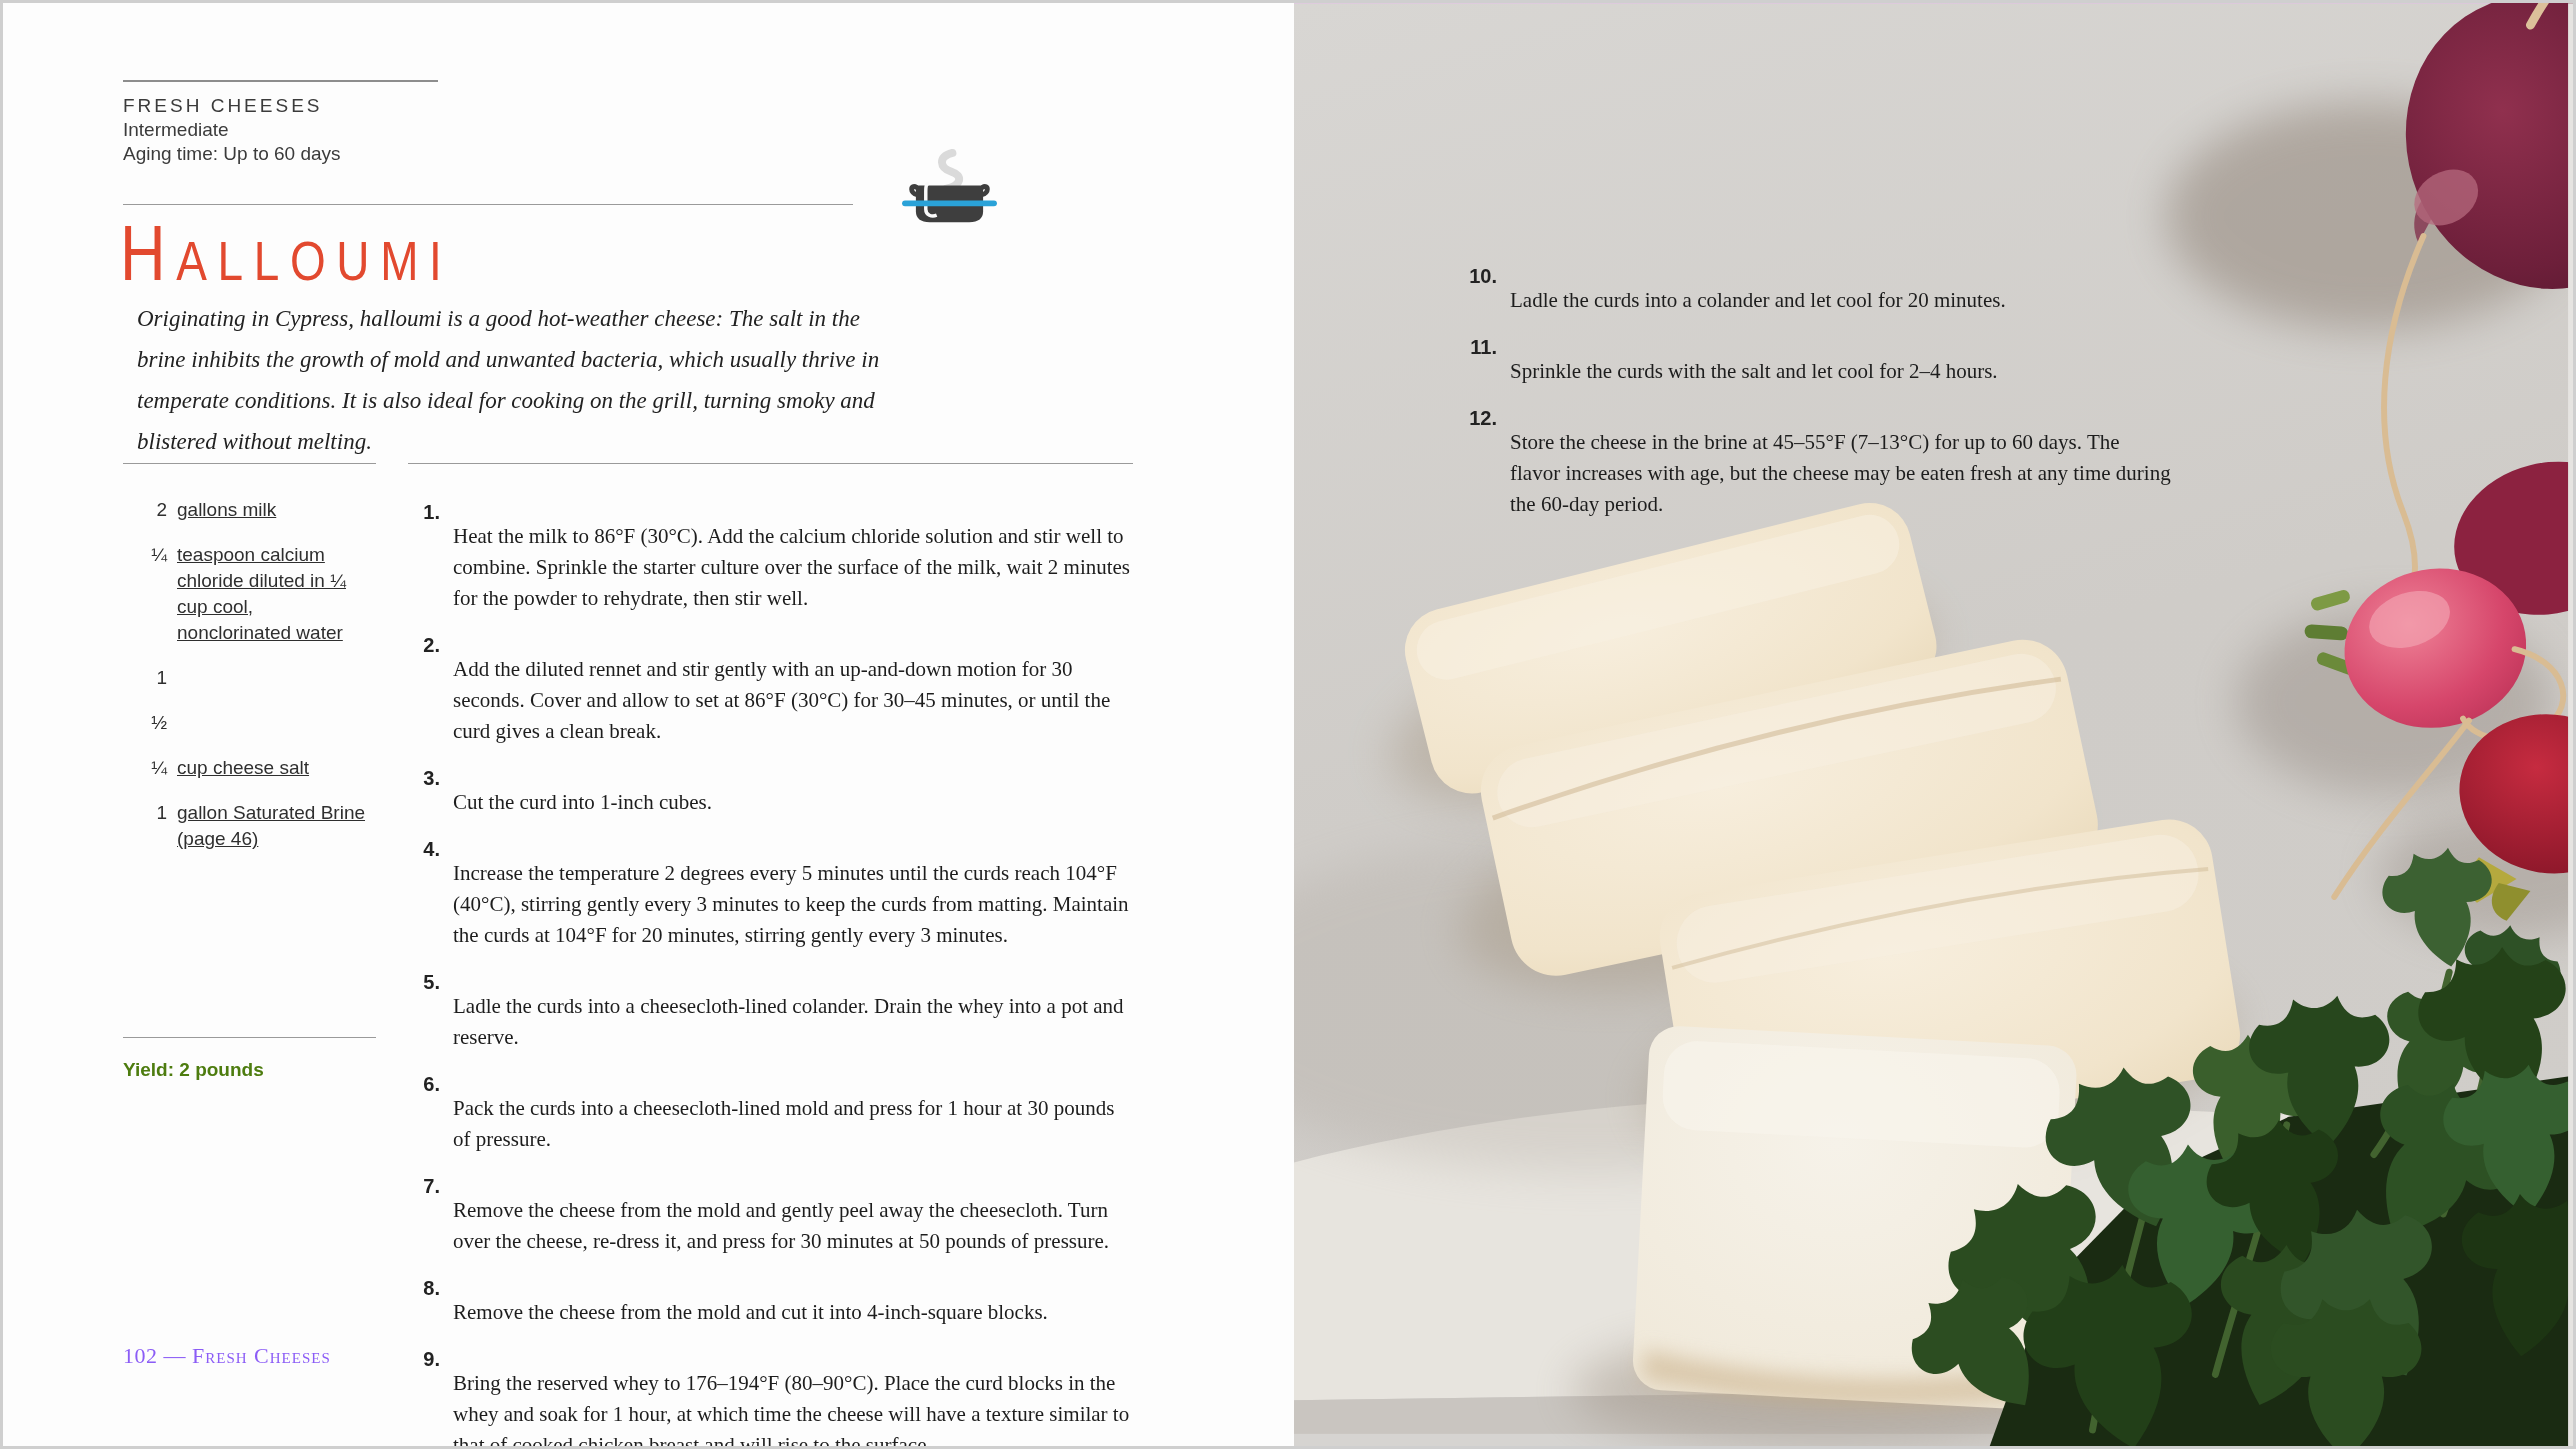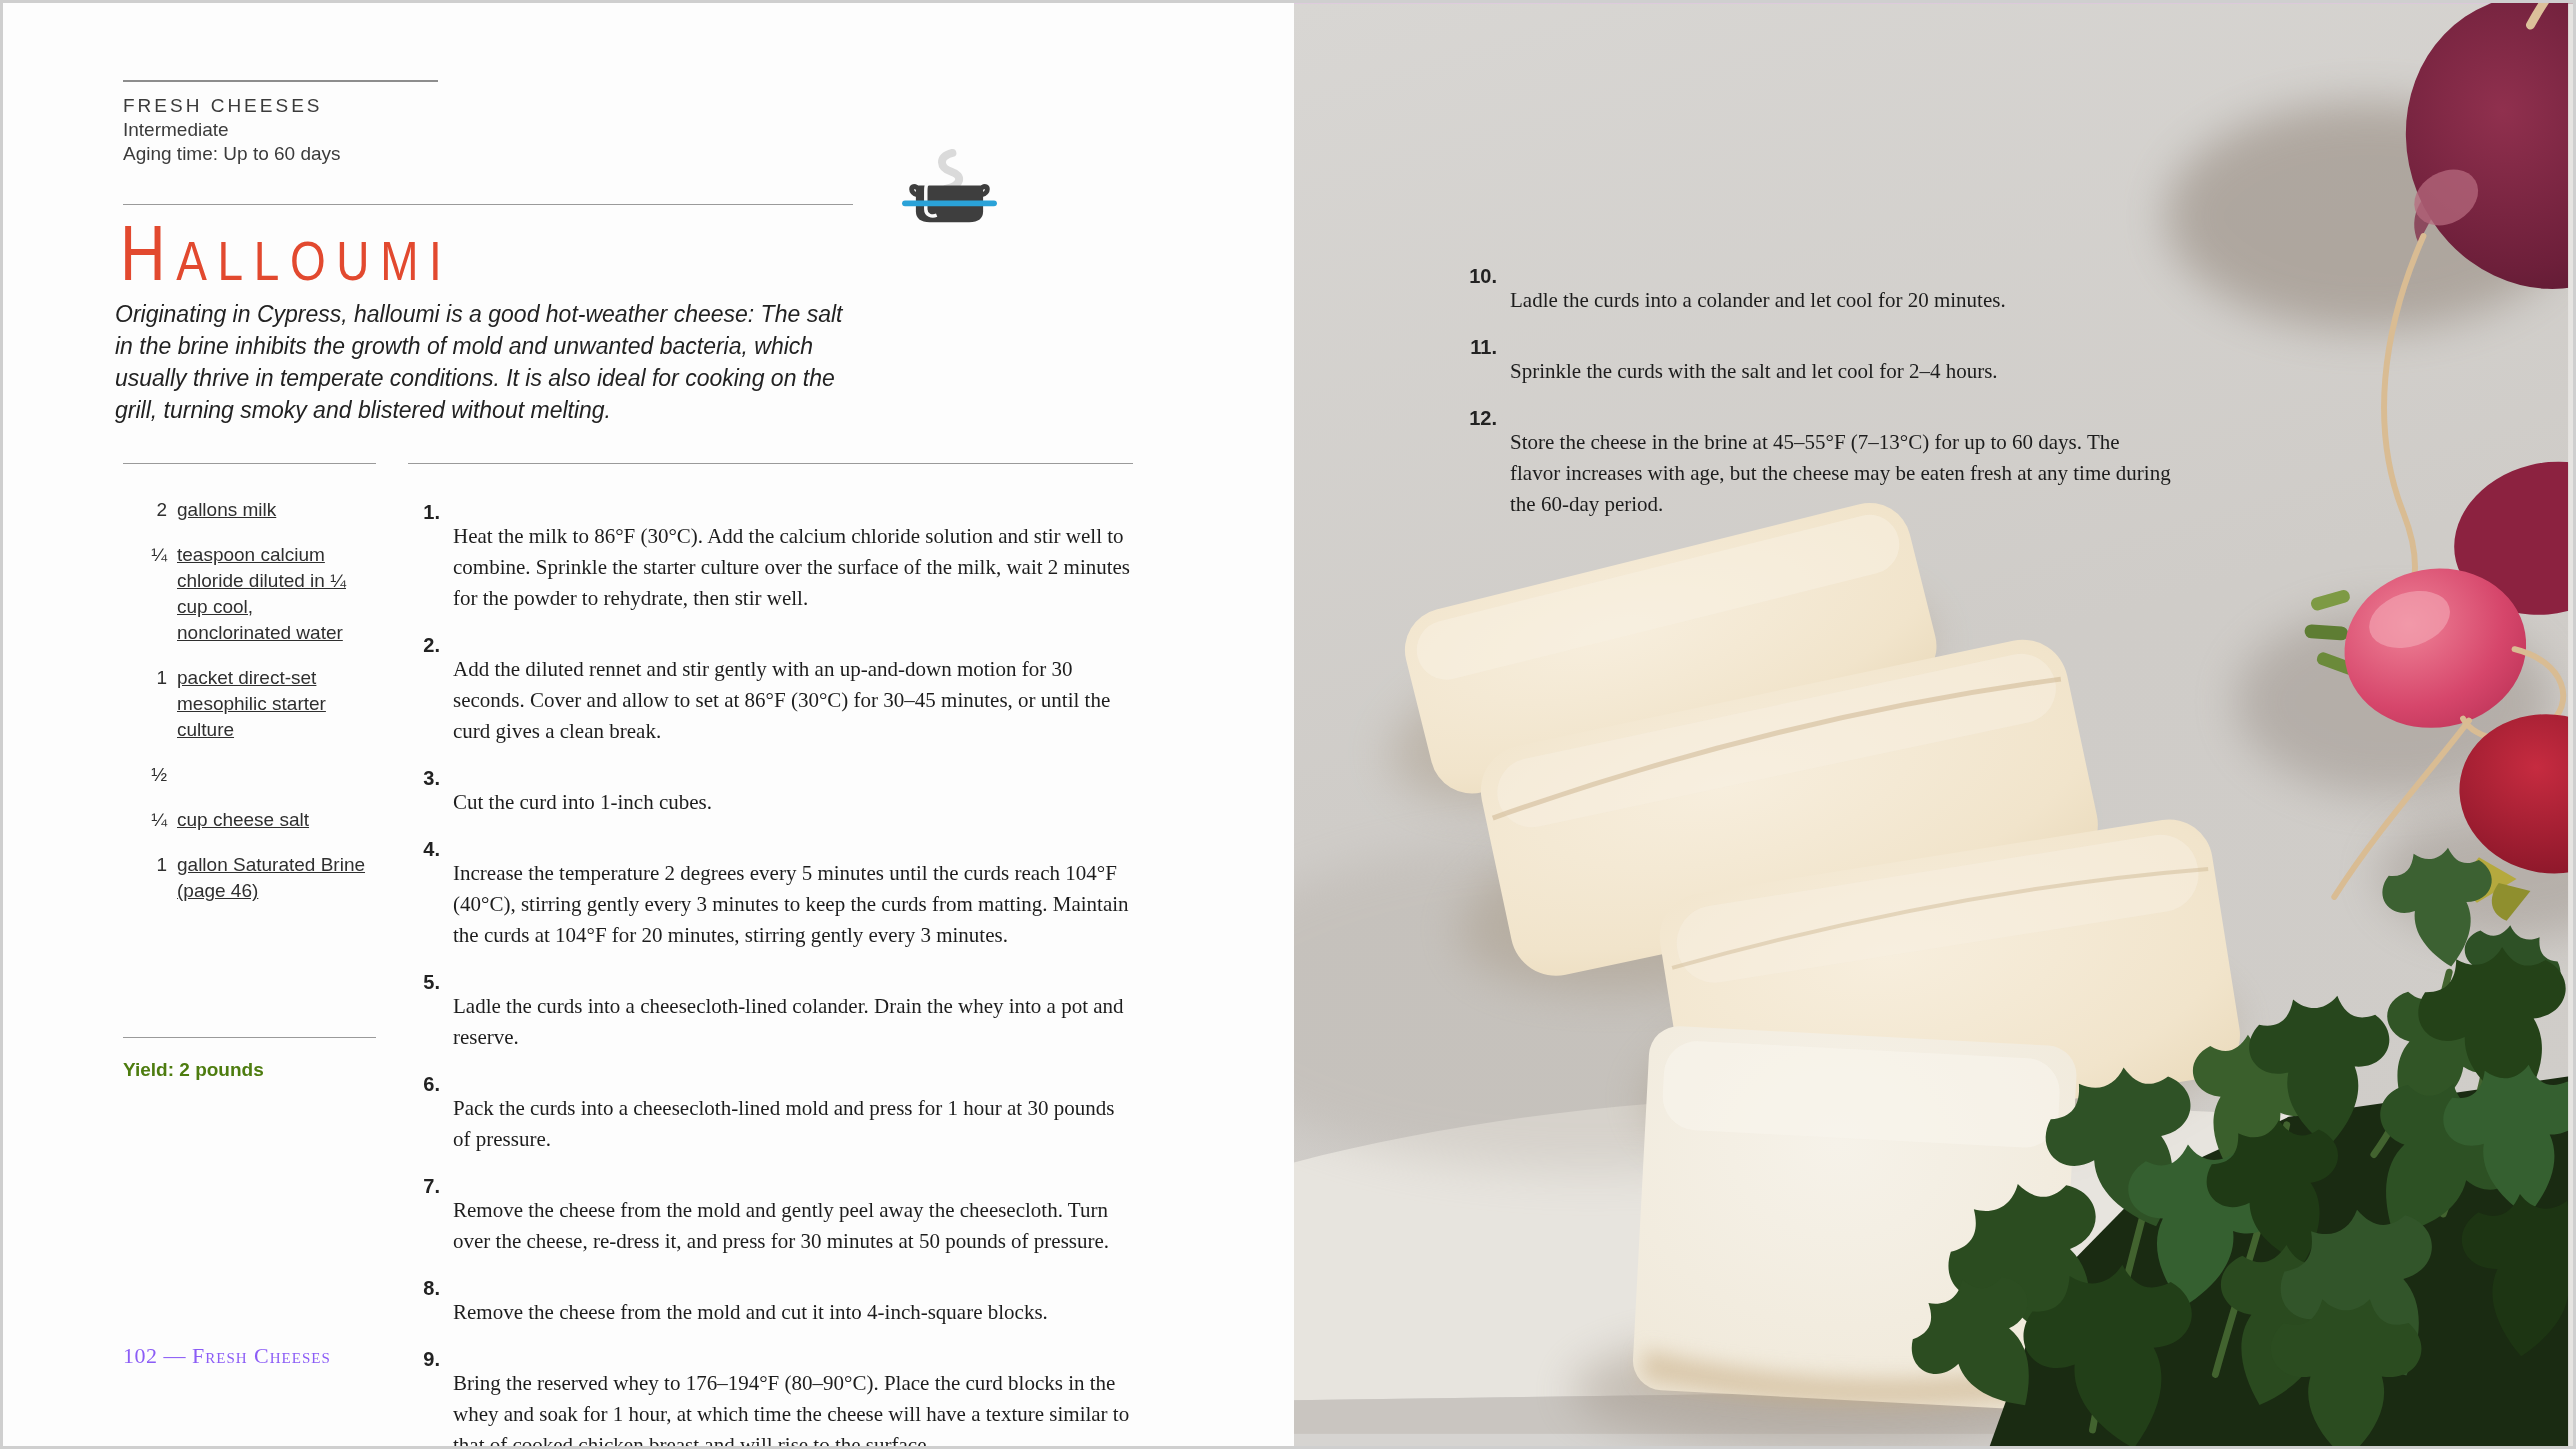--- a/index.html
+++ b/index.html
@@ -19,23 +19,23 @@
   .meta-category{letter-spacing:3px;}
   .recipe-title{
     position:absolute;left:117px;top:216px;
     color:#e2492f;font-weight:300;
     transform:scaleX(0.82);transform-origin:left top;
     letter-spacing:13px;white-space:nowrap;
   }
   .recipe-title .t-initial{font-size:77px;line-height:69px;}
   .recipe-title .t-rest{font-size:56px;line-height:69px;vertical-align:baseline;}
   .intro{
-    position:absolute;left:112px;top:295px;width:751px;
-    font-family:Liberation Sans, sans-serif;font-style:italic;
-    font-size:23px;line-height:32px;color:#222;
+    position:absolute;left:134px;top:295px;width:751px;
+    font-family:Liberation Serif, serif;font-style:italic;
+    font-size:23px;line-height:41px;color:#222;
   }
   .ingredients{
     position:absolute;left:120px;top:494px;width:266px;
     font-size:19px;line-height:26px;color:#2f2f2f;
   }
   .ing-row{display:flex;margin-bottom:19px;}
   .ing-qty{width:44px;text-align:right;padding-right:10px;flex:0 0 auto;}
   .ing-text{flex:1 1 auto;max-width:194px;text-decoration:underline;}
   .yield{
     position:absolute;left:120px;top:1056px;
@@ -108,21 +108,20 @@
       <div class="ing-row">
         <div class="ing-qty">2</div>
         <div class="ing-text">gallons milk</div>
       </div>
       <div class="ing-row">
         <div class="ing-qty">¼</div>
         <div class="ing-text">teaspoon calcium chloride diluted in ¼ cup cool, nonclorinated water</div>
       </div>
       <div class="ing-row">
         <div class="ing-qty">1</div>
-        <div class="ing-text">packet direct-set mesophilic starter culture</div>
       </div>
       <div class="ing-row">
         <div class="ing-qty">½</div>
       </div>
       <div class="ing-row">
         <div class="ing-qty">¼</div>
         <div class="ing-text">cup cheese salt</div>
       </div>
       <div class="ing-row">
         <div class="ing-qty">1</div>

